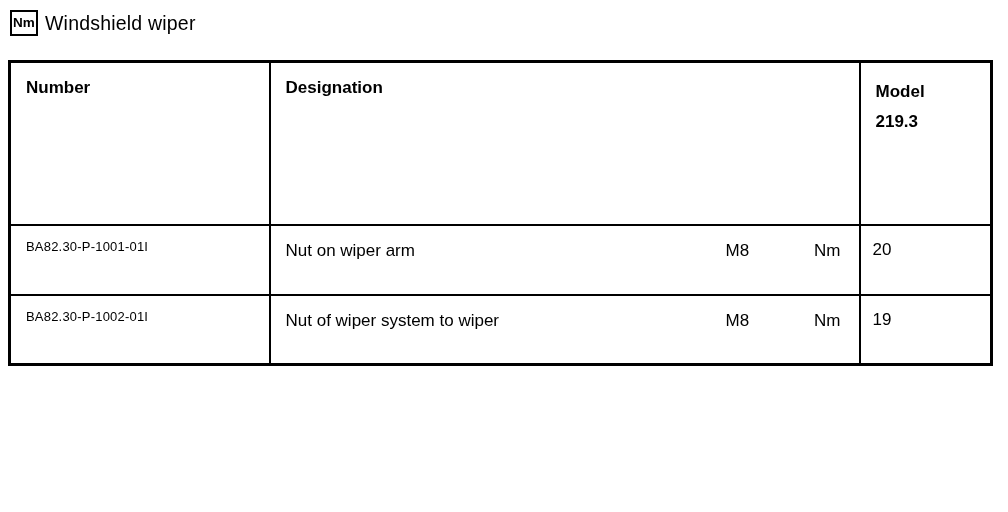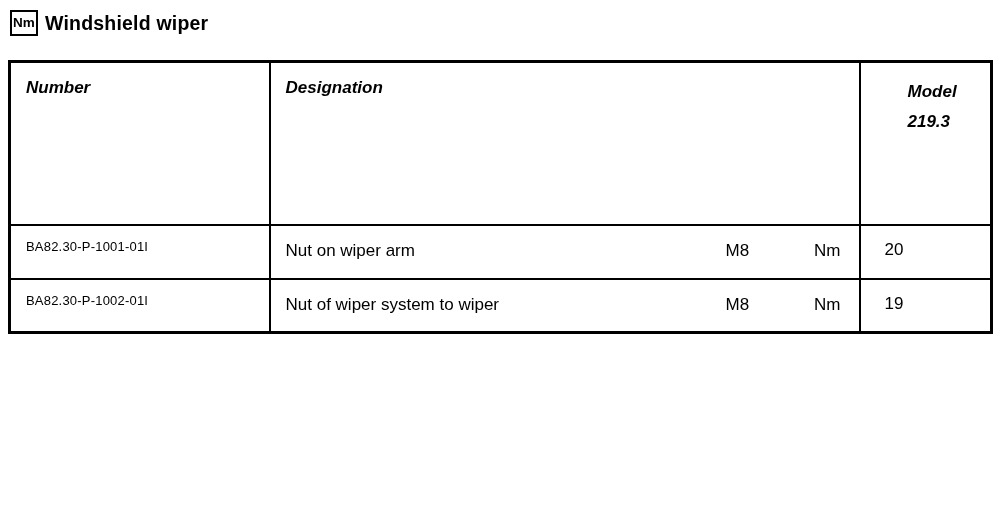--- a/index.html
+++ b/index.html
@@ -33,21 +33,21 @@
     height: 22px;
     padding: 0 1px;
     font-weight: 700;
     font-size: 13.5px;
     line-height: 1;
     box-sizing: content-box;
   }
   .doc-title {
     margin: 0 0 0 7px;
     font-size: 19.5px;
-    font-weight: 700;
+    font-weight: 400;
     letter-spacing: 0.2px;
   }
 
   
   table.spec-table {
     position: absolute;
     left: 8px;
     top: 60px;
     width: 982px;
     border-collapse: collapse;
@@ -55,30 +55,30 @@
     border: 3px solid #000;
   }
   .spec-table th,
   .spec-table td {
     border: 2px solid #000;
     vertical-align: top;
     text-align: left;
     box-sizing: border-box;
     overflow: hidden;
   }
-  .spec-table thead tr { height: 163px; font-style: italic; }
-  .spec-table tbody tr { height: 54px; }
+  .spec-table thead tr { height: 163px; }
+  .spec-table tbody tr { height: 70px; }
 
   .spec-table th {
     font-size: 17px;
     font-weight: 700;
     padding: 14px 15px 0 15px;
     line-height: 1.25;
   }
-  .model-line { line-height: 30px; margin-left: 32px; }
+  .model-line { line-height: 30px; }
 
   td.num-cell {
     font-size: 13px;
     padding: 13px 15px 0 15px;
     letter-spacing: 0.2px;
     white-space: nowrap;
   }
   td.desig-cell {
     font-size: 17px;
     padding: 15px 18px 0 15px;
@@ -86,21 +86,21 @@
   .desig-flex {
     display: flex;
     align-items: baseline;
   }
   .desig-flex .desc   { flex: 1 1 auto; }
   .desig-flex .thread { flex: 0 0 55px; margin-left: 24px; }
   .desig-flex .unit   { flex: 0 0 60px; text-align: right; }
 
   td.value-cell {
     font-size: 17px;
-    padding: 14px 12px 0 24px;
+    padding: 14px 12px 0 12px;
   }
 </style>
 </head>
 <body>
 
 <div class="doc-header">
   <span class="nm-badge">Nm</span>
   <h1 class="doc-title">Windshield wiper</h1>
 </div>
 

